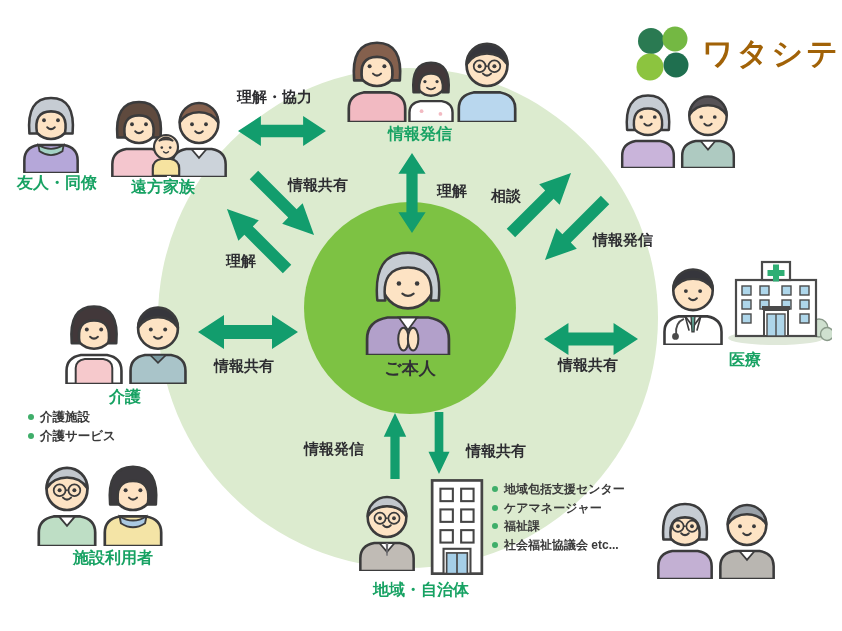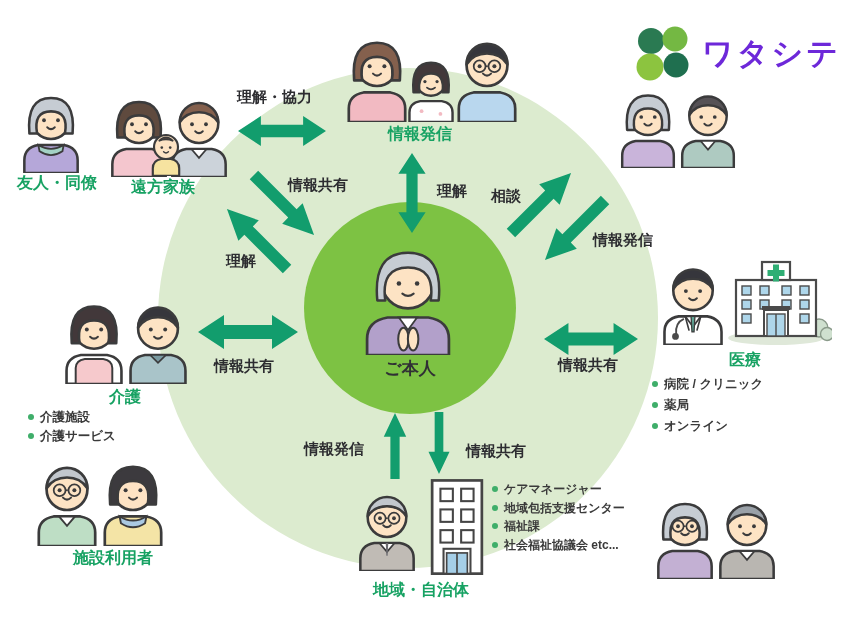--- a/index.html
+++ b/index.html
@@ -17,21 +17,21 @@
            font-weight:600;}
   .bullets li{white-space:nowrap;}
   .bullets li::before{content:'';display:inline-block;width:6px;height:6px;border-radius:50%;
            background:#3fae6a;margin-right:6px;vertical-align:1px;}
   .bullets.b-med{left:652px;top:374px;font-size:12.5px;line-height:21px;}
   .bullets.b-care{left:28px;top:408px;font-size:12.5px;line-height:19px;}
   .bullets.b-muni{left:492px;top:480px;font-size:12px;line-height:18.5px;}
   .center-label{position:absolute;z-index:5;left:352px;top:357px;width:116px;text-align:center;
            font-weight:700;font-size:17px;color:#303034;}
   .logo{position:absolute;left:636px;top:26px;z-index:6;display:flex;align-items:center;}
-  .logo-text{font-size:31px;font-weight:700;color:#6d28d9;letter-spacing:3px;margin-left:12px;}
+  .logo-text{font-size:31px;font-weight:700;color:#a16207;letter-spacing:3px;margin-left:12px;}
   svg{display:block;}
 </style>
 </head>
 <body>
 
 <div class="stage">
 
   <div class="circle outer-circle"></div>
   <div class="circle inner-circle"></div>
 
@@ -192,25 +192,20 @@
         <rect x="16" y="58" width="9" height="9"></rect>
           <rect x="74" y="58" width="9" height="9"></rect>
       </g>
       <rect x="36" y="50" width="28" height="4" fill="#4a4a4a"></rect>
       <rect x="38" y="54" width="24" height="26" fill="#fff" stroke="#4a4a4a" stroke-width="2"></rect>
       <rect x="41" y="58" width="18" height="22" fill="#aed6ea" stroke="#4a4a4a" stroke-width="1.4"></rect>
       <path d="M50,58 V80" stroke="#4a4a4a" stroke-width="1.4"></path>
     </svg>
   </div>
   <div class="glabel" style="left:710px;top:350px;width:70px;">医療</div>
-  <ul class="bullets b-med">
-    <li>病院 / クリニック</li>
-    <li>薬局</li>
-    <li>オンライン</li>
-  </ul>
 
   <div class="fig" style="left:60px;top:292px;">
     <svg width="68" height="92" viewBox="0 0 52 70">
       <path d="M5,70 V60 Q5,50 16,48 L36,48 Q47,50 47,60 V70 Z" fill="#fff" stroke="#3b3b3c" stroke-width="2" stroke-linejoin="round"></path>
       <path d="M12,70 V58 Q12,52 19,51 L33,51 Q40,52 40,58 V70 Z" fill="#f6c9cc" stroke="#3b3b3c" stroke-width="1.5" stroke-linejoin="round"></path>
       <circle cx="26" cy="28" r="15.2" fill="#fde3c4" stroke="#3b3b3c" stroke-width="2"></circle>
       <path d="M9,39 Q6.5,11 26,11 Q45.5,11 43,39 L37,39 Q40,21.5 26,21.5 Q12,21.5 15,39 Z" fill="#42383a" stroke="#3b3b3c" stroke-width="2" stroke-linejoin="round"></path>
       <circle cx="20.5" cy="28.5" r="1.5" fill="#3b3b3c"></circle>
         <circle cx="31.5" cy="28.5" r="1.5" fill="#3b3b3c"></circle>
       <path d="M23,34 Q26,37 29,34" fill="none" stroke="#3b3b3c" stroke-width="1.5" stroke-linecap="round"></path>
@@ -286,22 +281,22 @@
         <rect x="12" y="52" width="12" height="12"></rect>
           <rect x="32" y="52" width="12" height="12"></rect>
       </g>
       <rect x="15" y="70" width="26" height="24" fill="#fff" stroke="#454545" stroke-width="2"></rect>
       <rect x="18" y="74" width="20" height="20" fill="#a5cfe8" stroke="#454545" stroke-width="1.6"></rect>
       <path d="M28,74 V94" stroke="#454545" stroke-width="1.6"></path>
     </svg>
   </div>
   <div class="glabel" style="left:356px;top:580px;width:130px;">地域・自治体</div>
   <ul class="bullets b-muni">
+    <li>地域包括支援センター</li>
     <li>ケアマネージャー</li>
-    <li>地域包括支援センター</li>
     <li>福祉課</li>
     <li>社会福祉協議会 etc...</li>
   </ul>
 
   <div class="fig" style="left:652px;top:490px;">
     <svg width="66" height="89" viewBox="0 0 52 70">
       <path d="M5,70 V60 Q5,50 16,48 L36,48 Q47,50 47,60 V70 Z" fill="#c3b0d3" stroke="#3b3b3c" stroke-width="2" stroke-linejoin="round"></path>
       <circle cx="26" cy="28" r="15.2" fill="#fde3c4" stroke="#3b3b3c" stroke-width="2"></circle>
       <path d="M9,39 Q6.5,11 26,11 Q45.5,11 43,39 L37,39 Q40,21.5 26,21.5 Q12,21.5 15,39 Z" fill="#c6ccd3" stroke="#3b3b3c" stroke-width="2" stroke-linejoin="round"></path>
       <g fill="none" stroke="#3b3b3c" stroke-width="1.3">

